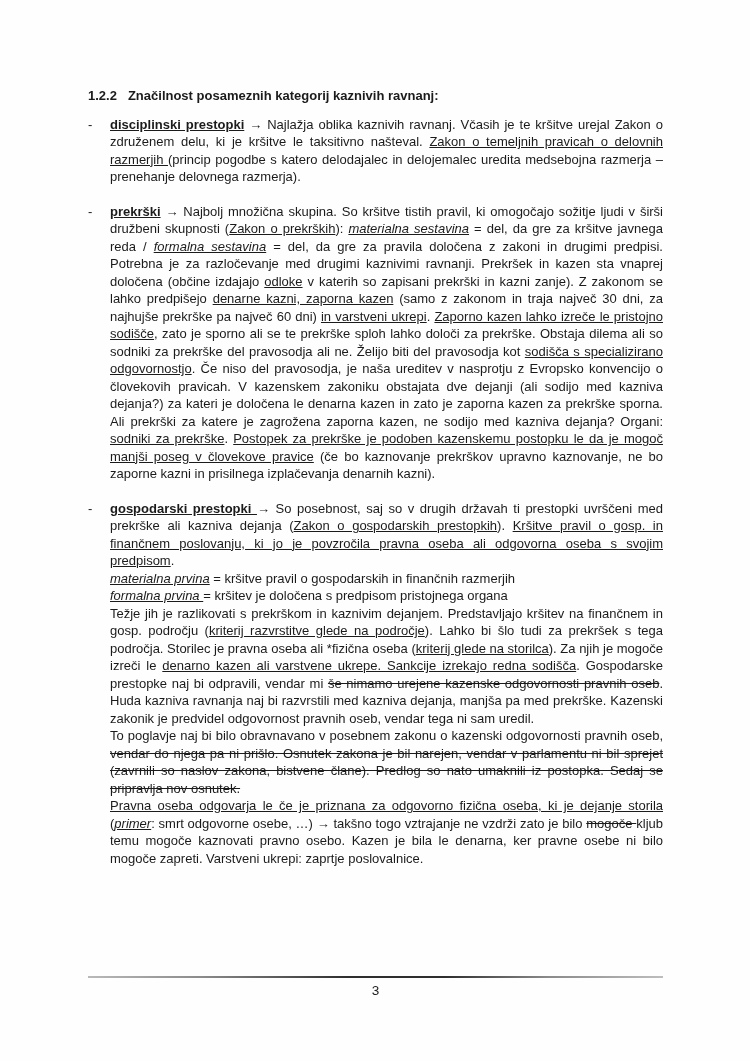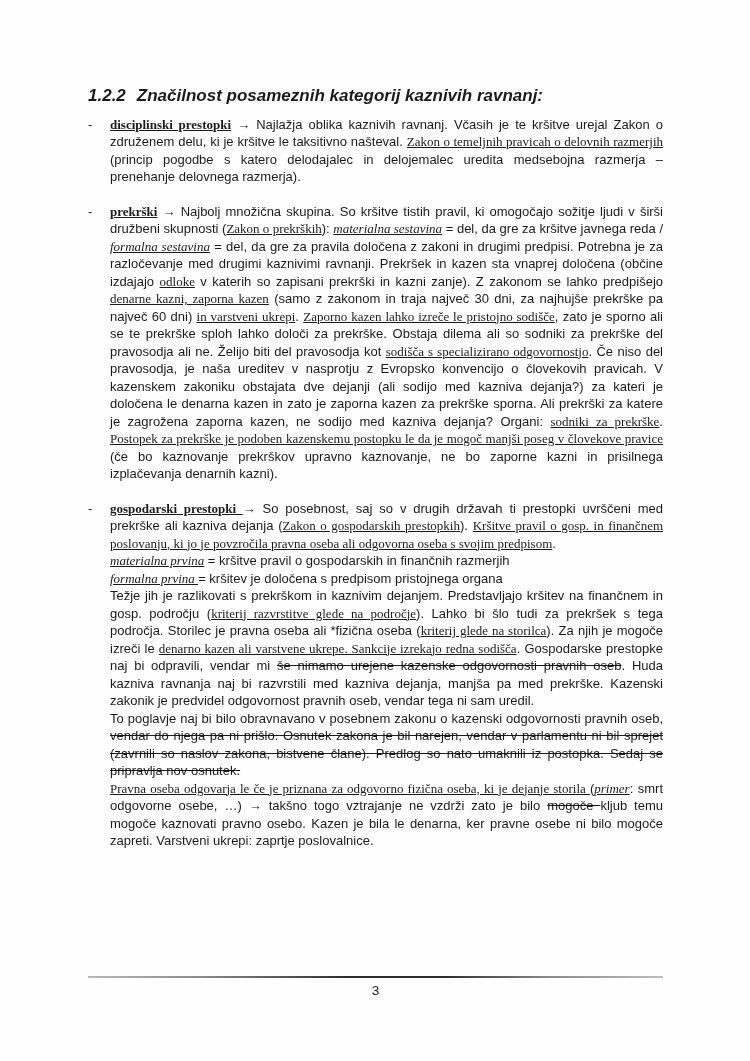--- a/index.html
+++ b/index.html
@@ -15,36 +15,35 @@
     overflow: hidden;
   }
   .content-area {
     position: absolute;
     left: 88px;
     top: 87px;
     width: 575px;
   }
   .doc-heading {
     font-weight: bold;
-    font-style: italic;
-    font-size: 17px;
+    font-size: 13px;
     margin: 0 0 11px 0;
   }
   .doc-heading .h-num { display: inline-block; margin-right: 11px; }
   .para {
     position: relative;
     padding-left: 22px;
     margin: 0 0 17px 0;
     text-align: justify;
   }
   .para:last-child { margin-bottom: 0; }
   .bullet { position: absolute; left: 0; top: 0; }
   .b { font-weight: bold; }
   .i { font-style: italic; }
-  .u { text-decoration-line: underline; font-family: Liberation Serif, serif; }
+  .u { text-decoration-line: underline; }
   .s { text-decoration-line: line-through; }
   .footer {
     position: absolute;
     left: 88px;
     top: 976px;
     width: 575px;
     text-align: center;
   }
   .footer-rule {
     height: 2px;

